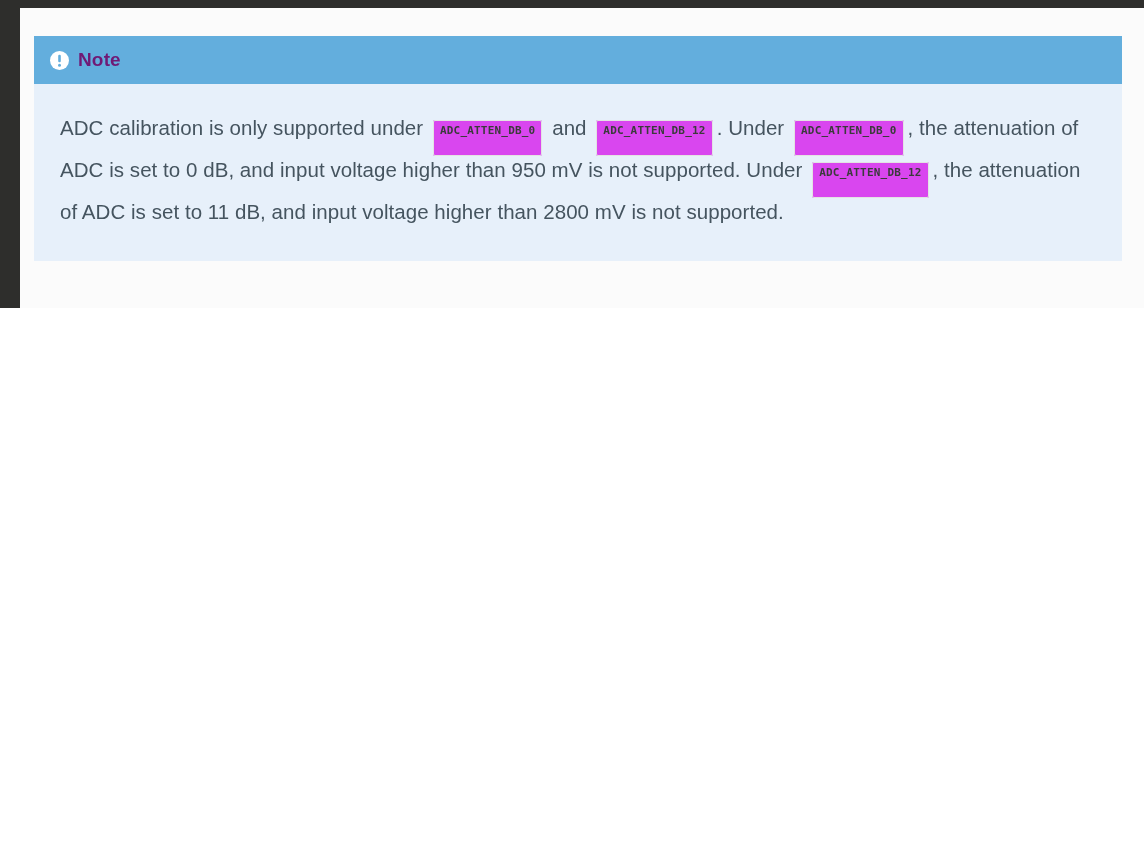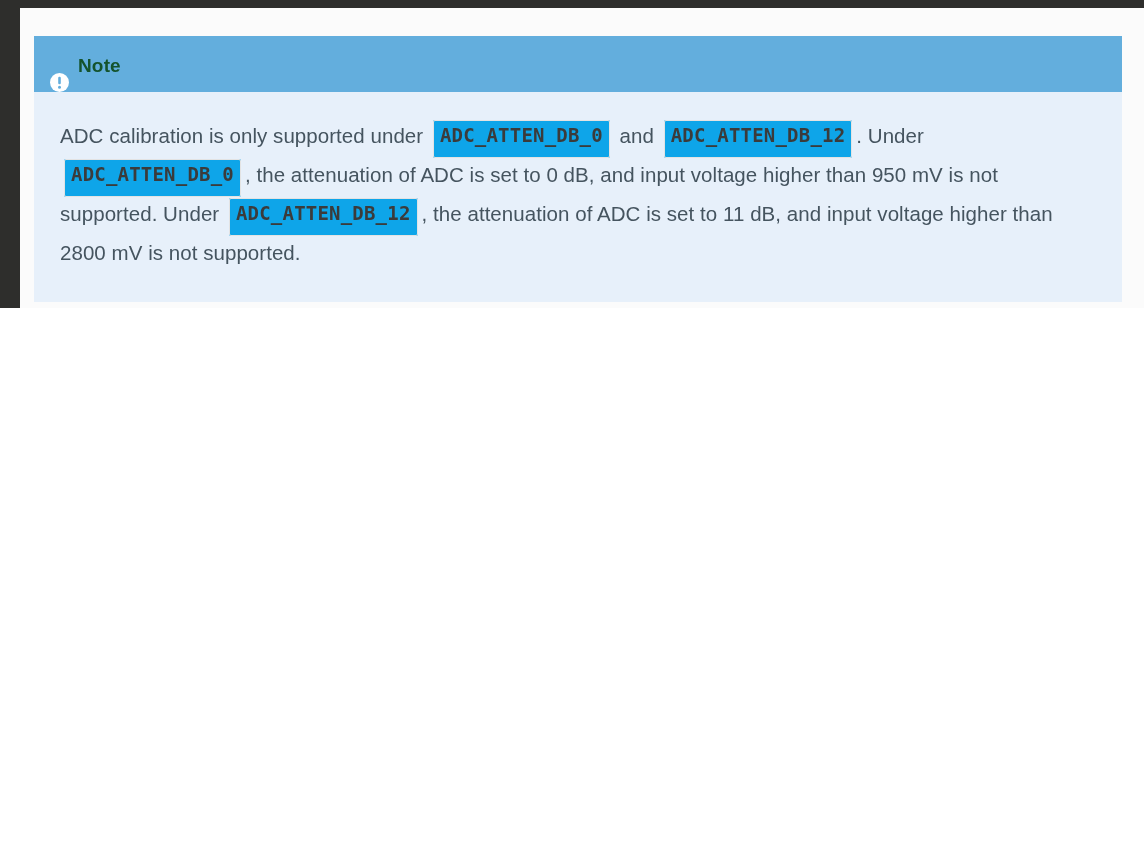--- a/index.html
+++ b/index.html
@@ -42,29 +42,29 @@
   
   .admonition {
     position: absolute;
     left: 14px;
     top: 28px;
     width: 1088px;
     background: #e7f0fa;
   }
   .admonition-title {
     background: #63aedd;
-    color: #14532d;
+    color: #701a75;
     font-size: 19px;
     font-weight: bold;
     letter-spacing: 0.15px;
-    height: 56px;
+    height: 48px;
     line-height: 52px;
     padding: 0 0 0 16px;
     display: flex;
-    align-items: flex-end;
+    align-items: center;
     box-sizing: border-box;
   }
   .admonition-title .icon-warn {
     display: inline-block;
     width: 19px;
     height: 19px;
     margin-right: 9px;
     flex: 0 0 auto;
     position: relative;
     top: 0px;
@@ -79,27 +79,27 @@
     line-height: 39px;
     color: #45545f;
     letter-spacing: 0.05px;
   }
   .admonition-body p {
     margin: 0;
   }
 
   code.ref {
     font-family: "DejaVu Sans Mono", "Liberation Mono", monospace;
-    font-size: 19px;
+    font-size: 11px;
     font-weight: bold;
-    background: #0ea5e9;
+    background: #d946ef;
     border: 1px solid #e3e3e3;
     border-radius: 2px;
     color: #3b3b3b;
-    padding: 3px 6px 11px 6px;
+    padding: 3px 6px 18px 6px;
     margin: 0 4px;
     white-space: nowrap;
     letter-spacing: 0.2px;
     vertical-align: 1px;
   }
 </style>
 </head>
 <body>
 
 <div class="frame">

